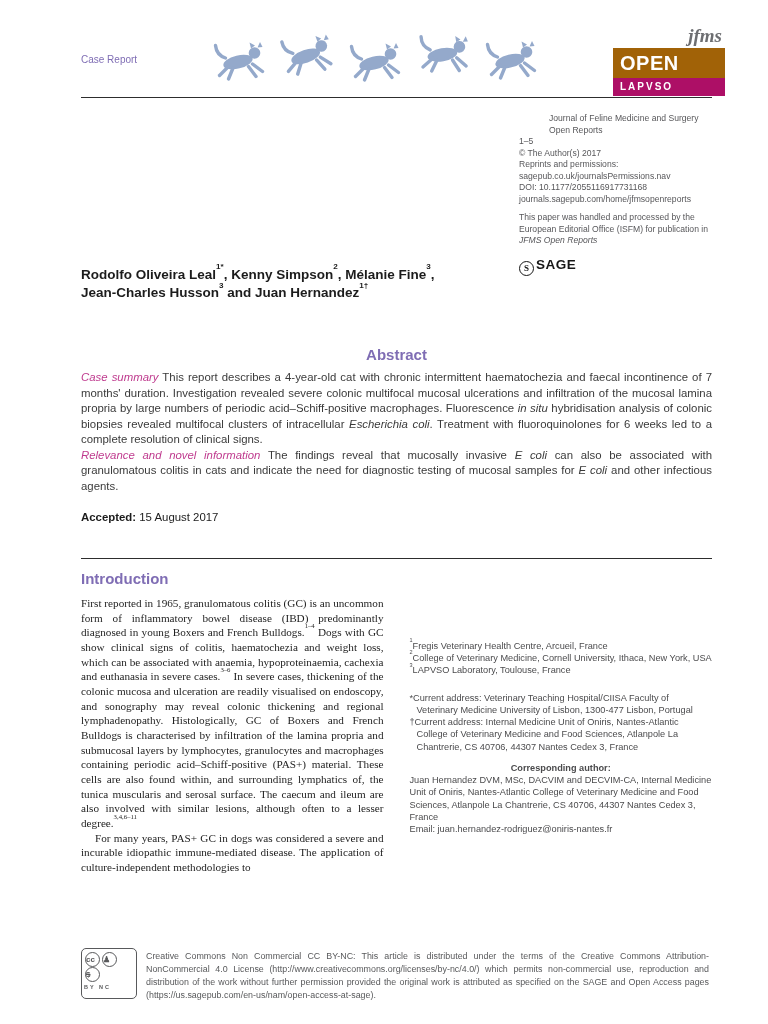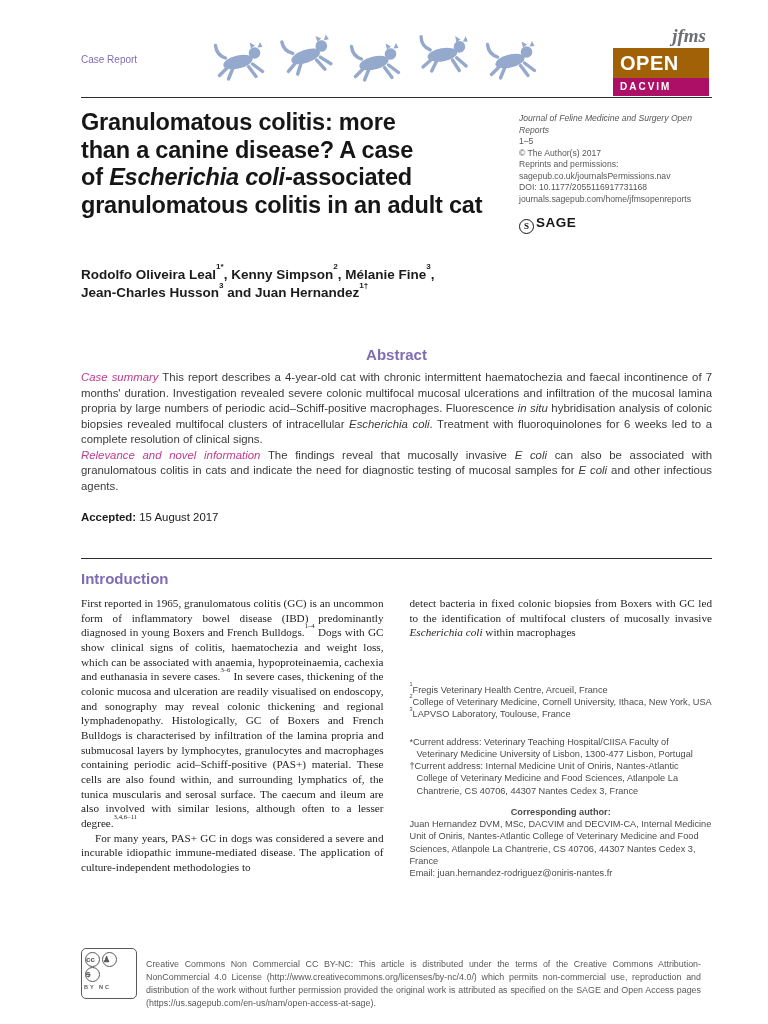--- a/index.html
+++ b/index.html
@@ -5,35 +5,35 @@
   html,body{margin:0;padding:0;background:#ffffff;}
   .page{position:relative;width:768px;height:1024px;background:#fff;overflow:hidden;
         font-family:"Liberation Sans",sans-serif;color:#231f20;}
 
   
   .kicker{position:absolute;left:81px;top:54px;font-size:10px;color:#7f6db4;}
   .cats{position:absolute;left:210px;top:30px;width:338px;height:60px;}
   .cats .body{fill:#94a9cb;}
   .cats .st{fill:none;stroke:#94a9cb;stroke-width:3.4;stroke-linecap:round;}
 
-  .jfms-logo{position:absolute;left:613px;top:26px;width:96px;}
+  .jfms-logo{position:absolute;left:613px;top:26px;width:112px;}
   .jfms-word{text-align:right;font-family:"Liberation Serif",serif;font-style:italic;font-weight:bold;
              color:#6d6e71;font-size:19px;line-height:1;padding:0 3px 3px 0;}
   .jfms-open{background:#a16207;color:#fff;font-weight:bold;font-size:20px;letter-spacing:.5px;padding:4px 7px 3px;}
   .jfms-reports{background:#ad0f66;color:#fff;font-weight:bold;font-size:10px;letter-spacing:2px;padding:3px 7px 4px;}
 
   .rule{position:absolute;left:81px;width:631px;border-top:1.4px solid #2d2d2d;height:0;}
   .rule-top{top:97px;}
   .rule-mid{top:558px;}
 
   
   .title{position:absolute;left:81px;top:109px;width:455px;margin:0;font-size:23.5px;line-height:1.18;
          font-weight:bold;letter-spacing:-.2px;white-space:pre-line;color:#161616;}
   .jinfo{position:absolute;left:519px;top:113px;width:195px;font-size:8.6px;line-height:1.34;color:#57575a;}
-  .jname{font-style:italic;}
+  .jname{margin-left:30px;}
   .jnote{margin-top:7px;}
   .sage{margin-top:9px;color:#161616;}
   .sage-s{display:inline-block;width:13px;height:13px;border:1.2px solid #161616;border-radius:50%;
           text-align:center;line-height:13px;font-size:9px;font-weight:bold;margin-right:2px;
           vertical-align:-2px;font-family:"Liberation Serif",serif;}
   .sage-word{font-weight:bold;font-size:13.5px;letter-spacing:.5px;}
 
   .authors{position:absolute;left:81px;top:266px;width:490px;font-size:13.5px;font-weight:bold;
            line-height:1.35;white-space:pre-line;color:#1c1c1c;}
 
@@ -56,21 +56,21 @@
          text-align:justify;color:#1d1d1d;}
   .col p.indent{text-indent:14px;}
 
   .footnotes{margin-top:44px;font-size:9.2px;line-height:1.33;color:#4b4b4d;}
   .fn{padding-left:7px;text-indent:-7px;}
   .fn-group{margin-top:15px;}
   .corr-head{font-weight:bold;margin-top:9px;text-align:center;}
 
   
   .license{position:absolute;left:81px;top:946px;width:632px;font-size:8.9px;line-height:1.45;color:#58595b;}
-  .license p{margin:12px;text-align:justify;padding-left:24px;}
+  .license p{margin:4px;text-align:justify;padding-left:24px;}
   .cc-badge{float:left;width:50px;margin:2px 9px 2px 0;text-align:left;border:1.4px solid #58595b;
             border-radius:5px;padding:3px 2px 6px;}
   .cc-circle{display:inline-block;width:13px;height:13px;border:1.2px solid #58595b;border-radius:50%;
              font-size:8px;line-height:13px;font-weight:bold;margin:0 1px;}
   .cc-circle.nc{text-decoration:line-through;}
   .cc-sub{font-size:5.5px;letter-spacing:2px;margin-top:2px;font-weight:bold;}
 </style>
 </head>
 <body>
 
@@ -95,38 +95,35 @@
     <use href="#cat" x="0" y="8"></use>
     <use href="#cat" x="68" y="2" transform="rotate(-5 100 30)"></use>
     <use href="#cat" x="136" y="9"></use>
     <use href="#cat" x="204" y="1" transform="rotate(4 236 30)"></use>
     <use href="#cat" x="272" y="7"></use>
   </svg>
 
   <div class="jfms-logo">
     <div class="jfms-word">jfms</div>
     <div class="jfms-open">OPEN</div>
-    <div class="jfms-reports">DACVIM</div>
+    <div class="jfms-reports">LAPVSO</div>
   </div>
 
   <div class="rule rule-top"></div>
 
-  <h1 class="title"><span>Granulomatous colitis: more
-than a canine disease? A case
-of </span><i>Escherichia coli</i><span>-associated
-granulomatous colitis in an adult cat</span></h1>
 
   <aside class="jinfo">
     <div class="jname">Journal of Feline Medicine and Surgery Open Reports</div>
     <div>1–5</div>
     <div>© The Author(s) 2017</div>
     <div>Reprints and permissions:</div>
     <div>sagepub.co.uk/journalsPermissions.nav</div>
     <div>DOI: 10.1177/2055116917731168</div>
     <div>journals.sagepub.com/home/jfmsopenreports</div>
+    <div class="jnote"><span>This paper was handled and processed by the European Editorial Office (ISFM) for publication in </span><i>JFMS Open Reports</i></div>
     <div class="sage">
       <span class="sage-s">S</span><span class="sage-word">SAGE</span>
     </div>
   </aside>
 
   <div class="authors"><span>Rodolfo Oliveira Leal</span><sup>1*</sup><span>, Kenny Simpson</span><sup>2</sup><span>, Mélanie Fine</span><sup>3</sup><span>,
 Jean-Charles Husson</span><sup>3</sup><span> and Juan Hernandez</span><sup>1†</sup></div>
 
   <section class="abstract">
     <h2>Abstract</h2>
@@ -138,21 +135,20 @@
   <div class="rule rule-mid"></div>
 
   <section class="intro">
     <h2>Introduction</h2>
     <div class="cols">
       <div class="col">
         <p><span>First reported in 1965, granulomatous colitis (GC) is an uncommon form of inflammatory bowel disease (IBD) predominantly diagnosed in young Boxers and French Bulldogs.</span><sup>1–4</sup><span> Dogs with GC show clinical signs of colitis, haematochezia and weight loss, which can be associated with anaemia, hypoproteinaemia, cachexia and euthanasia in severe cases.</span><sup>3–6</sup><span> In severe cases, thickening of the colonic mucosa and ulceration are readily visualised on endoscopy, and sonography may reveal colonic thickening and regional lymphadenopathy. Histologically, GC of Boxers and French Bulldogs is characterised by infiltration of the lamina propria and submucosal layers by lymphocytes, granulocytes and macrophages containing periodic acid–Schiff-positive (PAS+) material. These cells are also found within, and surrounding lymphatics of, the tunica muscularis and serosal surface. The caecum and ileum are also involved with similar lesions, although often to a lesser degree.</span><sup>3,4,6–11</sup></p>
         <p class="indent"><span>For many years, PAS+ GC in dogs was considered a severe and incurable idiopathic immune-mediated disease. The application of culture-independent methodologies to</span></p>
       </div>
       <div class="col">
-        <p><span>detect bacteria in fixed colonic biopsies from Boxers with GC led to the identification of multifocal clusters of mucosally invasive </span><i>Escherichia coli</i><span> within macrophages</span></p>
         <div class="footnotes">
           <div class="fn"><sup>1</sup><span>Fregis Veterinary Health Centre, Arcueil, France</span></div>
           <div class="fn"><sup>2</sup><span>College of Veterinary Medicine, Cornell University, Ithaca, New York, USA</span></div>
           <div class="fn"><sup>3</sup><span>LAPVSO Laboratory, Toulouse, France</span></div>
           <div class="fn fn-group"><span>*Current address: Veterinary Teaching Hospital/CIISA Faculty of Veterinary Medicine University of Lisbon, 1300-477 Lisbon, Portugal</span></div>
           <div class="fn"><span>†Current address: Internal Medicine Unit of Oniris, Nantes-Atlantic College of Veterinary Medicine and Food Sciences, Atlanpole La Chantrerie, CS 40706, 44307 Nantes Cedex 3, France</span></div>
           <div class="corr-head">Corresponding author:</div>
           <div>Juan Hernandez DVM, MSc, DACVIM and DECVIM-CA, Internal Medicine Unit of Oniris, Nantes-Atlantic College of Veterinary Medicine and Food Sciences, Atlanpole La Chantrerie, CS 40706, 44307 Nantes Cedex 3, France</div>
           <div>Email: juan.hernandez-rodriguez@oniris-nantes.fr</div>
         </div>

